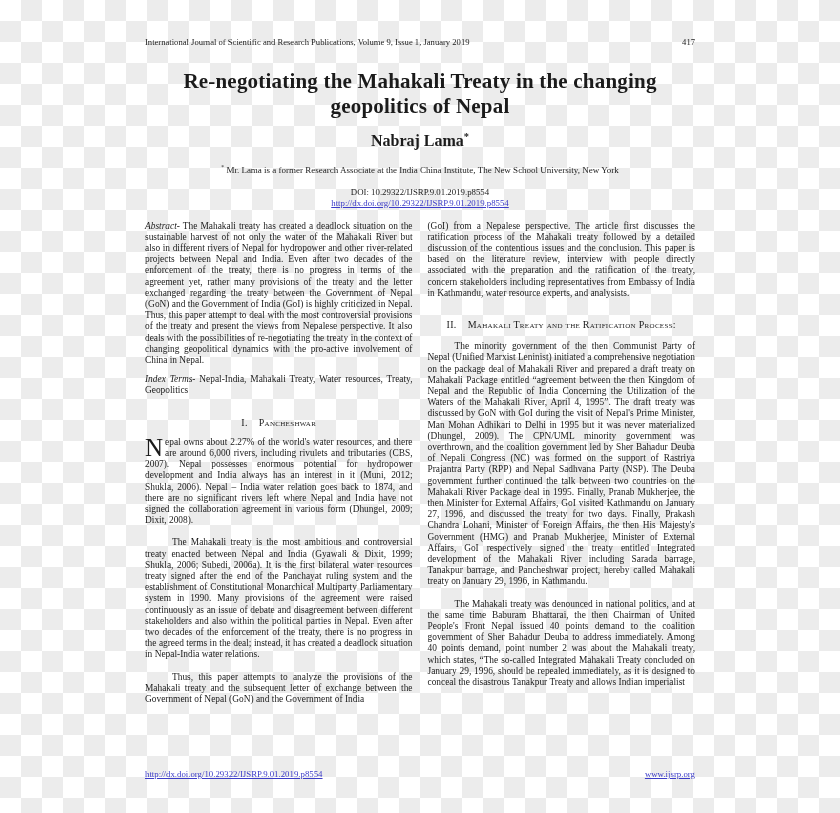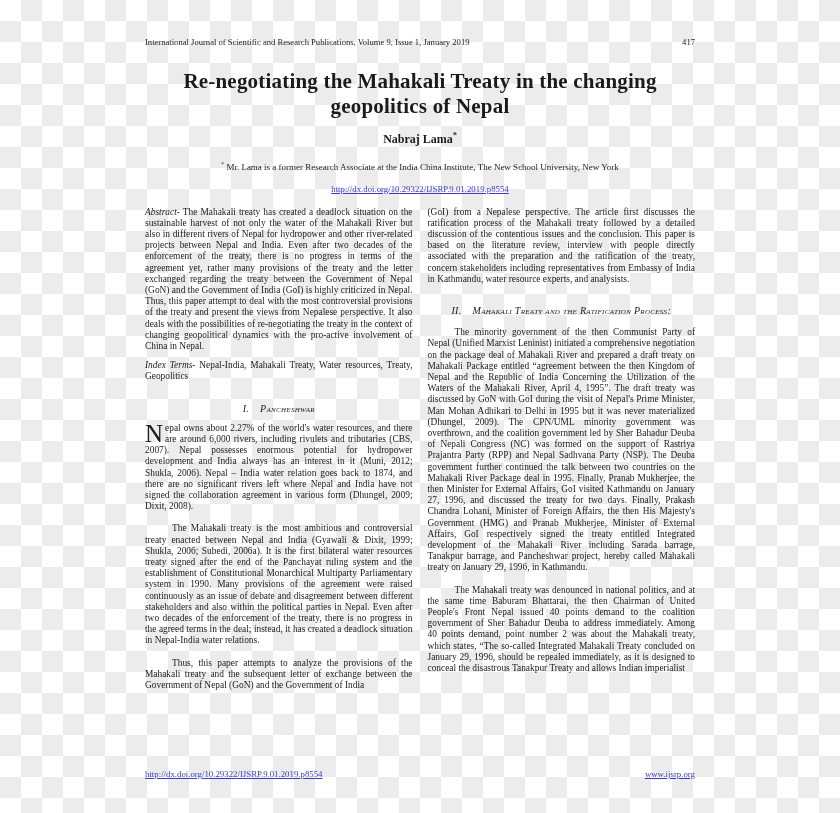--- a/index.html
+++ b/index.html
@@ -28,21 +28,21 @@
   .title {
     margin: 21px auto 12px;
     width: 520px;
     text-align: center;
     font-size: 21px; font-weight: bold; line-height: 25px;
     letter-spacing: 0.2px;
   }
   .author {
     margin-top: 13px;
     text-align: center;
-    font-size: 12px; font-weight: bold;
+    font-size: 16px; font-weight: bold;
   }
   .affiliation {
     margin-top: 15px;
     text-align: center;
     font-size: 9px;
   }
   .doi-block {
     margin-top: 12px;
     text-align: center;
     font-size: 8.8px; line-height: 11px;
@@ -59,21 +59,20 @@
   .col { flex: 1 1 0; min-width: 0; }
   .abstract { margin: 0; }
   .lead-label { font-weight: normal; font-style: italic; }
   .index-terms { margin: 8px 0 0; }
   .sec-heading {
     margin: 20px 0 9px;
     text-align: center;
     font-variant: small-caps;
     font-size: 10px;
     letter-spacing: 0.3px;
-    font-style: italic;
   }
   .sec-heading .sec-num { margin-right: 11px; font-variant: normal; }
   .para { margin: 11px 0 0; text-indent: 27px; }
   .para.no-indent { text-indent: 0; margin-top: 0; }
   p.dropcap { margin: 4px 0 0; text-indent: 0; }
   p.dropcap::first-letter {
     float: left;
     font-size: 25px;
     line-height: 20px;
     padding: 1px 2px 0 0;
@@ -99,20 +98,21 @@
     <div>417</div>
   </div>
 
   <div class="title">Re-negotiating the Mahakali Treaty in the changing geopolitics of Nepal</div>
 
   <div class="author"><span>Nabraj Lama</span><sup>*</sup></div>
 
   <div class="affiliation"><sup>*</sup><span> Mr. Lama is a former Research Associate at the India China Institute, The New School University, New York</span></div>
 
   <div class="doi-block">
+    <div>DOI: 10.29322/IJSRP.9.01.2019.p8554</div>
     <div><a class="link">http://dx.doi.org/10.29322/IJSRP.9.01.2019.p8554</a></div>
   </div>
 
   <div class="columns">
 
     <div class="col">
       <p class="abstract"><span class="lead-label">Abstract-</span><span> The Mahakali treaty has created a deadlock situation on the sustainable harvest of not only the water of the Mahakali River but also in different rivers of Nepal for hydropower and other river-related projects between Nepal and India. Even after two decades of the enforcement of the treaty, there is no progress in terms of the agreement yet, rather many provisions of the treaty and the letter exchanged regarding the treaty between the Government of Nepal (GoN) and the Government of India (GoI) is highly criticized in Nepal. Thus, this paper attempt to deal with the most controversial provisions of the treaty and present the views from Nepalese perspective. It also deals with the possibilities of re-negotiating the treaty in the context of changing geopolitical dynamics with the pro-active involvement of China in Nepal.</span></p>
 
       <p class="index-terms"><span class="lead-label">Index Terms</span><span>- Nepal-India, Mahakali Treaty, Water resources, Treaty, Geopolitics</span></p>
 

